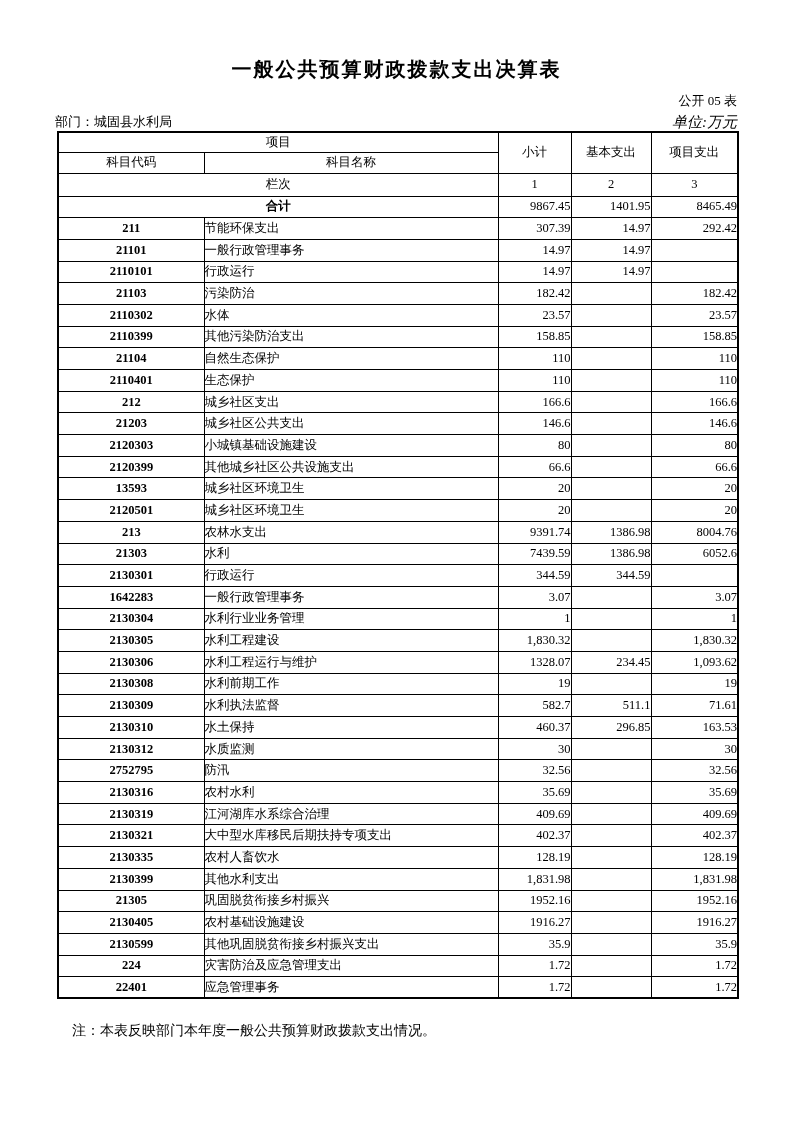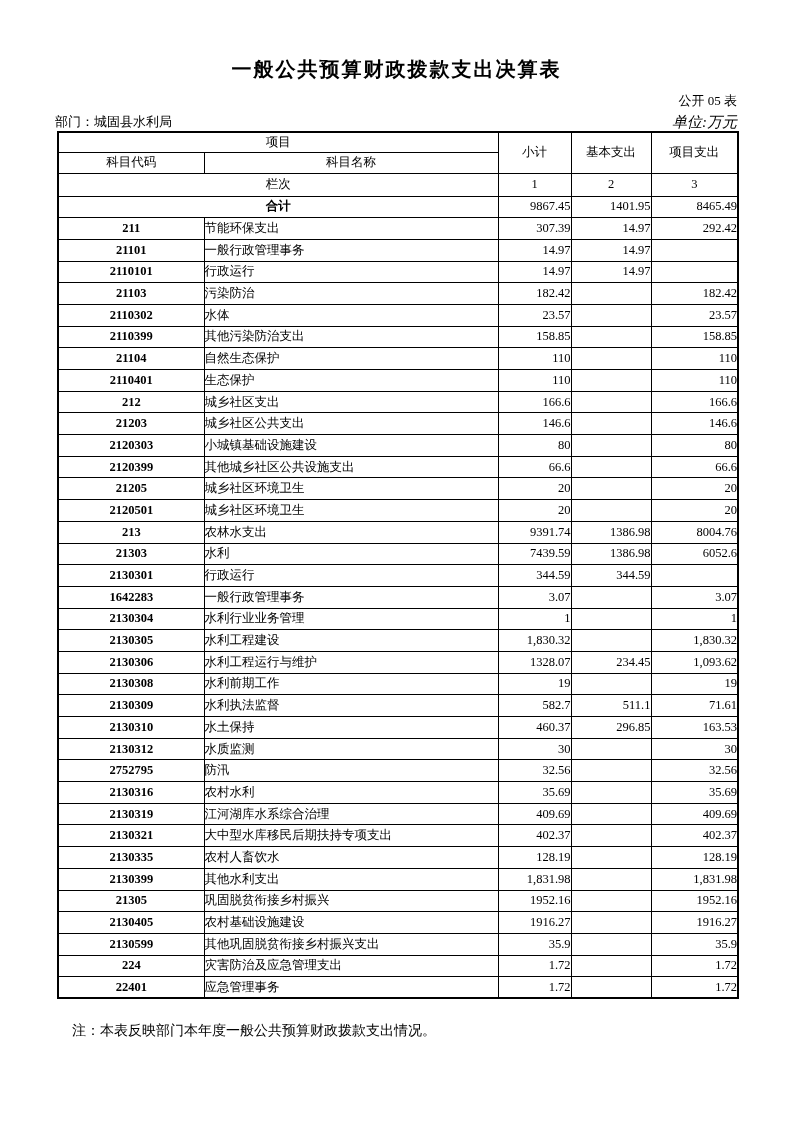--- a/index.html
+++ b/index.html
@@ -155,21 +155,21 @@
         <td class="td-num">80</td>
       </tr>
       <tr class="r-data">
         <td class="td-code">2120399</td>
         <td class="td-name">其他城乡社区公共设施支出</td>
         <td class="td-num">66.6</td>
         <td class="td-num"></td>
         <td class="td-num">66.6</td>
       </tr>
       <tr class="r-data">
-        <td class="td-code">21205</td>
+        <td class="td-code">13593</td>
         <td class="td-name">城乡社区环境卫生</td>
         <td class="td-num">20</td>
         <td class="td-num"></td>
         <td class="td-num">20</td>
       </tr>
       <tr class="r-data">
         <td class="td-code">2120501</td>
         <td class="td-name">城乡社区环境卫生</td>
         <td class="td-num">20</td>
         <td class="td-num"></td>

